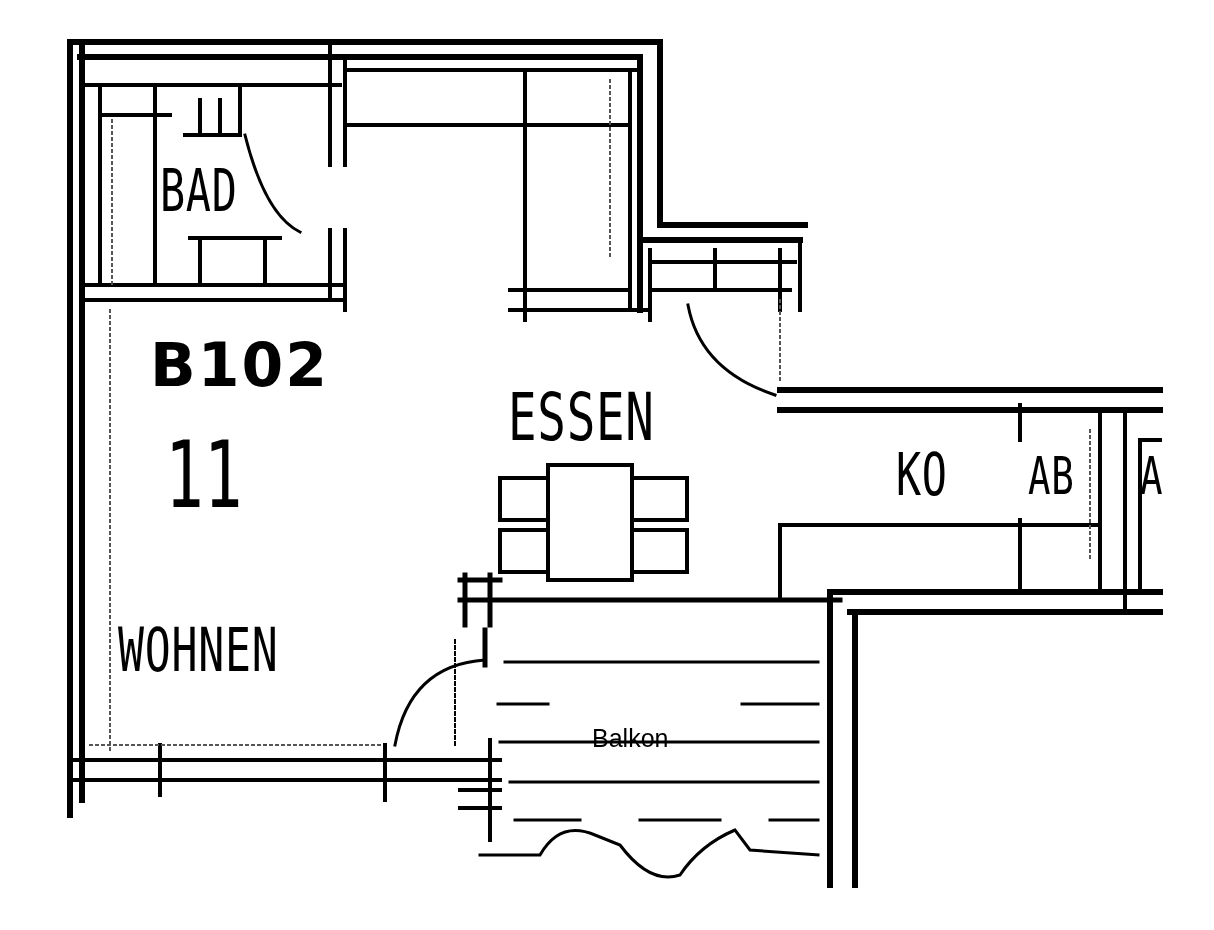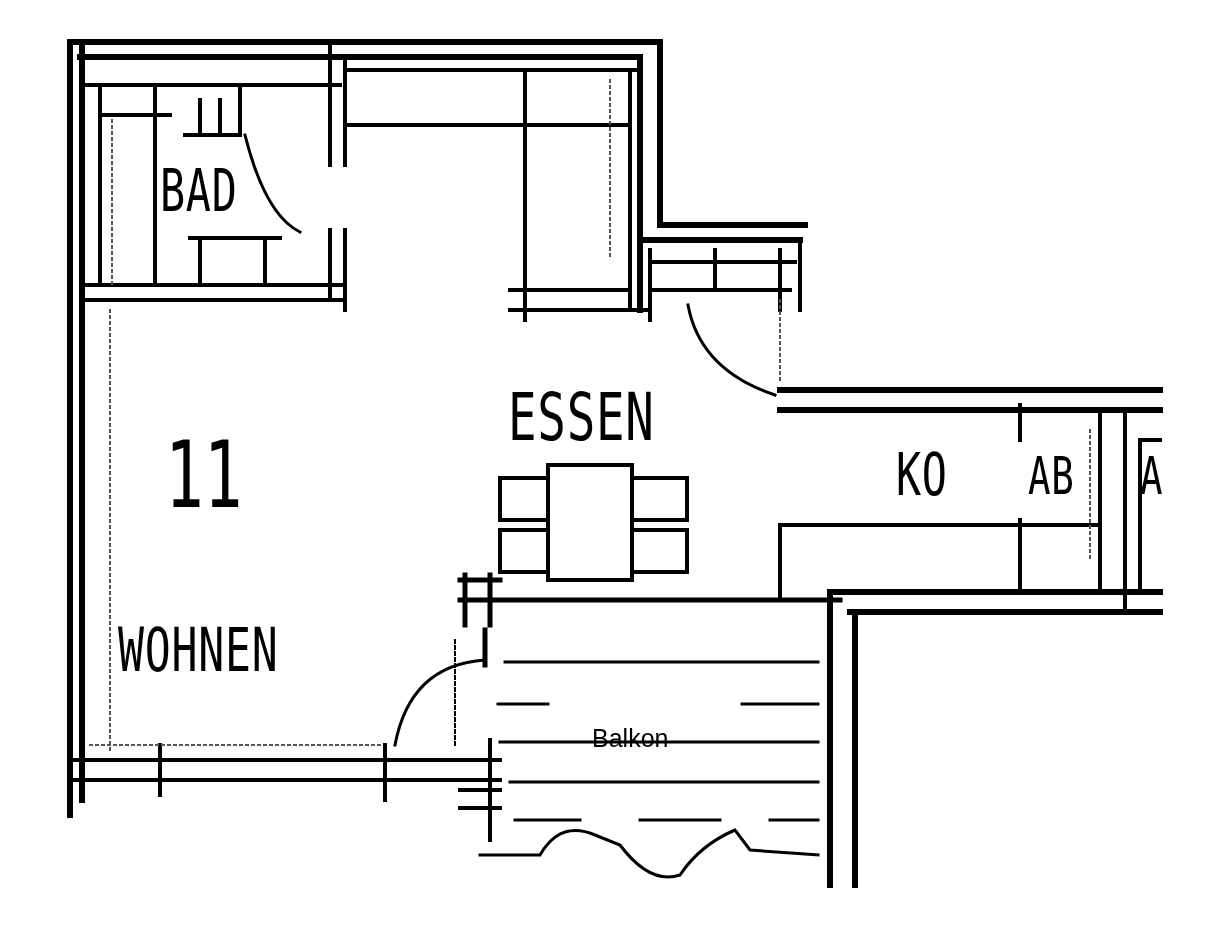--- a/index.html
+++ b/index.html
@@ -135,20 +135,21 @@
       <line x1="112" y1="120" x2="112" y2="285"></line>
       <line x1="110" y1="310" x2="110" y2="750"></line>
       <line x1="90" y1="745" x2="380" y2="745"></line>
       <line x1="610" y1="80" x2="610" y2="260"></line>
       <line x1="780" y1="300" x2="780" y2="380"></line>
       <line x1="1090" y1="430" x2="1090" y2="560"></line>
     </g>
   </svg>
 
   <div class="lbl cond room-bad">BAD</div>
+  <div class="lbl room-id">B102</div>
   <div class="lbl room-num">11</div>
   <div class="lbl cond room-essen">ESSEN</div>
   <div class="lbl cond room-wohnen">WOHNEN</div>
   <div class="lbl cond room-ko">KO</div>
   <div class="lbl cond room-ab">AB</div>
   <div class="lbl cond room-a2">A</div>
   <div class="lbl room-balkon">Balkon</div>
 </div>
 
 </body></html>

